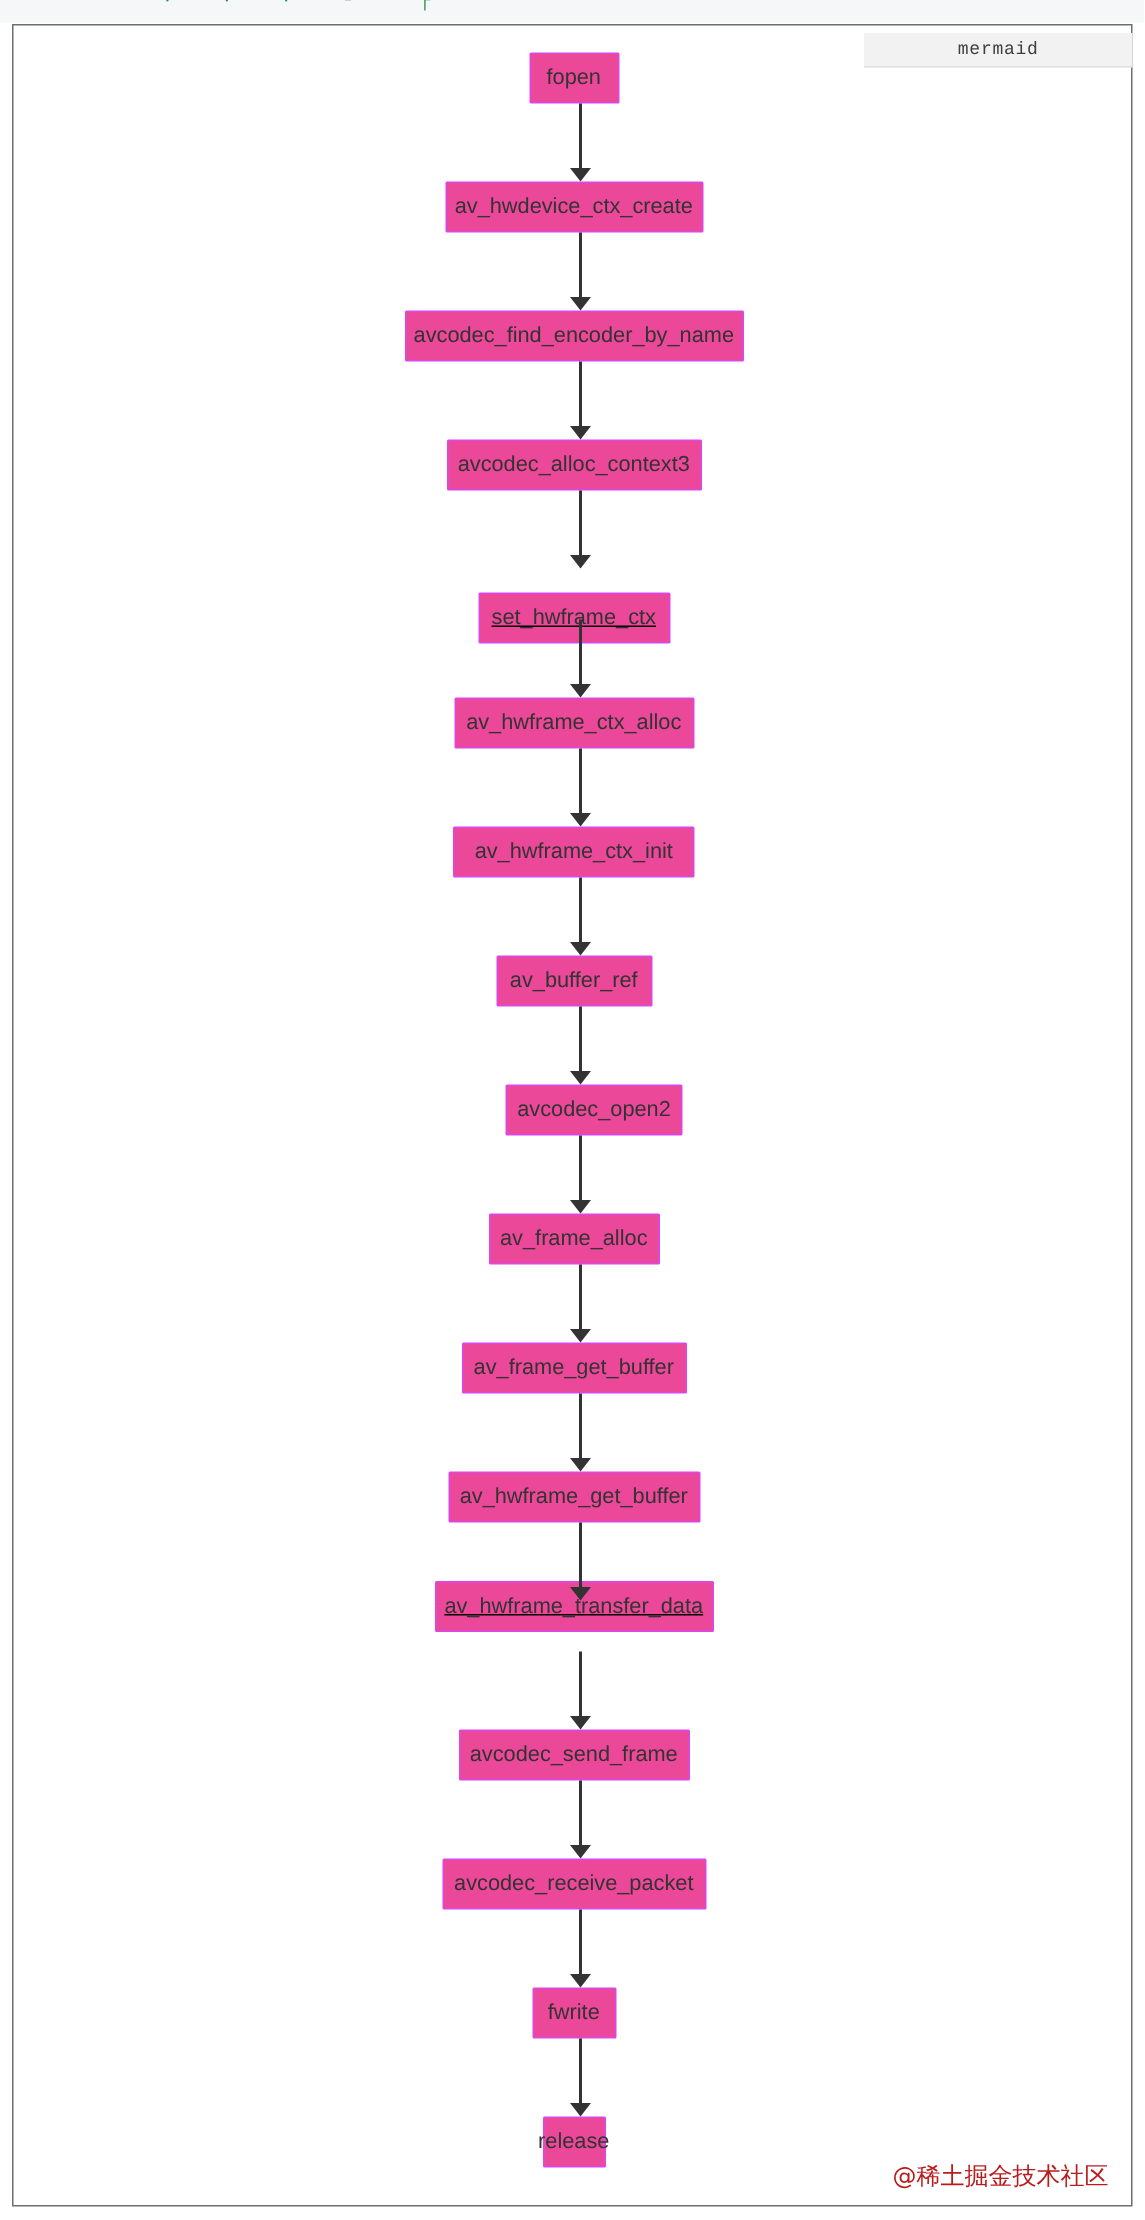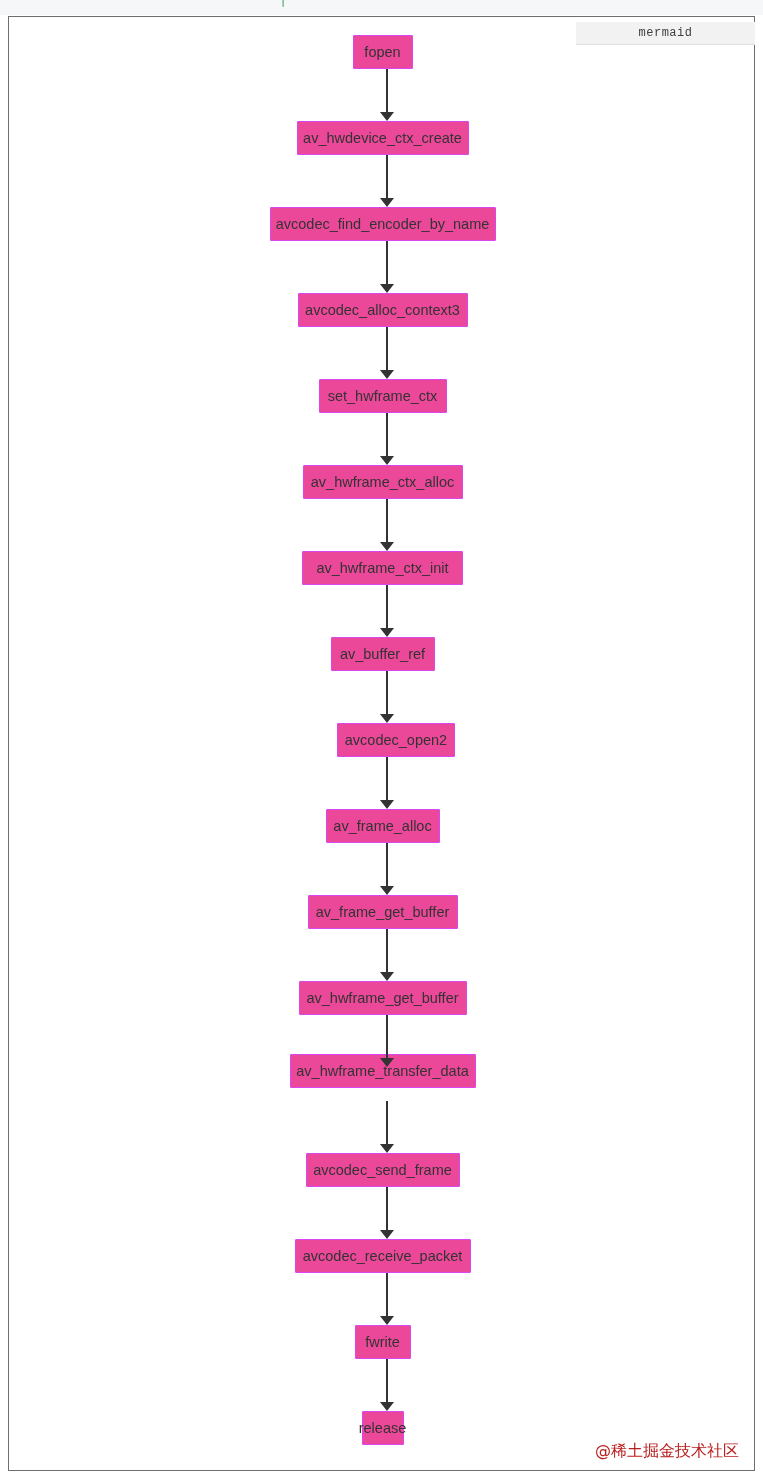--- a/index.html
+++ b/index.html
@@ -138,21 +138,21 @@
         </div>
         <div class="flow-row" style="top: 104px;">
           <div class="node" style="width: 172px;">av_hwdevice_ctx_create</div>
         </div>
         <div class="flow-row" style="top: 190px;">
           <div class="node" style="width: 226px; text-align: center;">avcodec_find_encoder_by_name</div>
         </div>
         <div class="flow-row" style="top: 276px;">
           <div class="node" style="width: 170px;">avcodec_alloc_context3</div>
         </div>
-        <div class="flow-row" style="top: 362px;">
+        <div class="flow-row" style="top: 378px; text-decoration: underline;">
           <div class="node" style="width: 128px;">set_hwframe_ctx</div>
         </div>
         <div class="flow-row" style="top: 448px;">
           <div class="node" style="width: 160px;">av_hwframe_ctx_alloc</div>
         </div>
         <div class="flow-row" style="top: 534px;">
           <div class="node" style="width: 161px;">av_hwframe_ctx_init</div>
         </div>
         <div class="flow-row" style="top: 620px;">
           <div class="node" style="width: 104px;">av_buffer_ref</div>
@@ -162,21 +162,21 @@
         </div>
         <div class="flow-row" style="top: 792px;">
           <div class="node" style="width: 114px;">av_frame_alloc</div>
         </div>
         <div class="flow-row" style="top: 878px;">
           <div class="node" style="width: 150px;">av_frame_get_buffer</div>
         </div>
         <div class="flow-row" style="top: 964px;">
           <div class="node" style="width: 168px;">av_hwframe_get_buffer</div>
         </div>
-        <div class="flow-row" style="top: 1037px;">
+        <div class="flow-row" style="top: 1037px; text-decoration: underline;">
           <div class="node" style="width: 186px;">av_hwframe_transfer_data</div>
         </div>
         <div class="flow-row" style="top: 1136px; justify-content: center;">
           <div class="node" style="width: 154px;">avcodec_send_frame</div>
         </div>
         <div class="flow-row" style="top: 1222px;">
           <div class="node" style="width: 176px;">avcodec_receive_packet</div>
         </div>
         <div class="flow-row" style="top: 1308px;">
           <div class="node" style="width: 56px;">fwrite</div>

